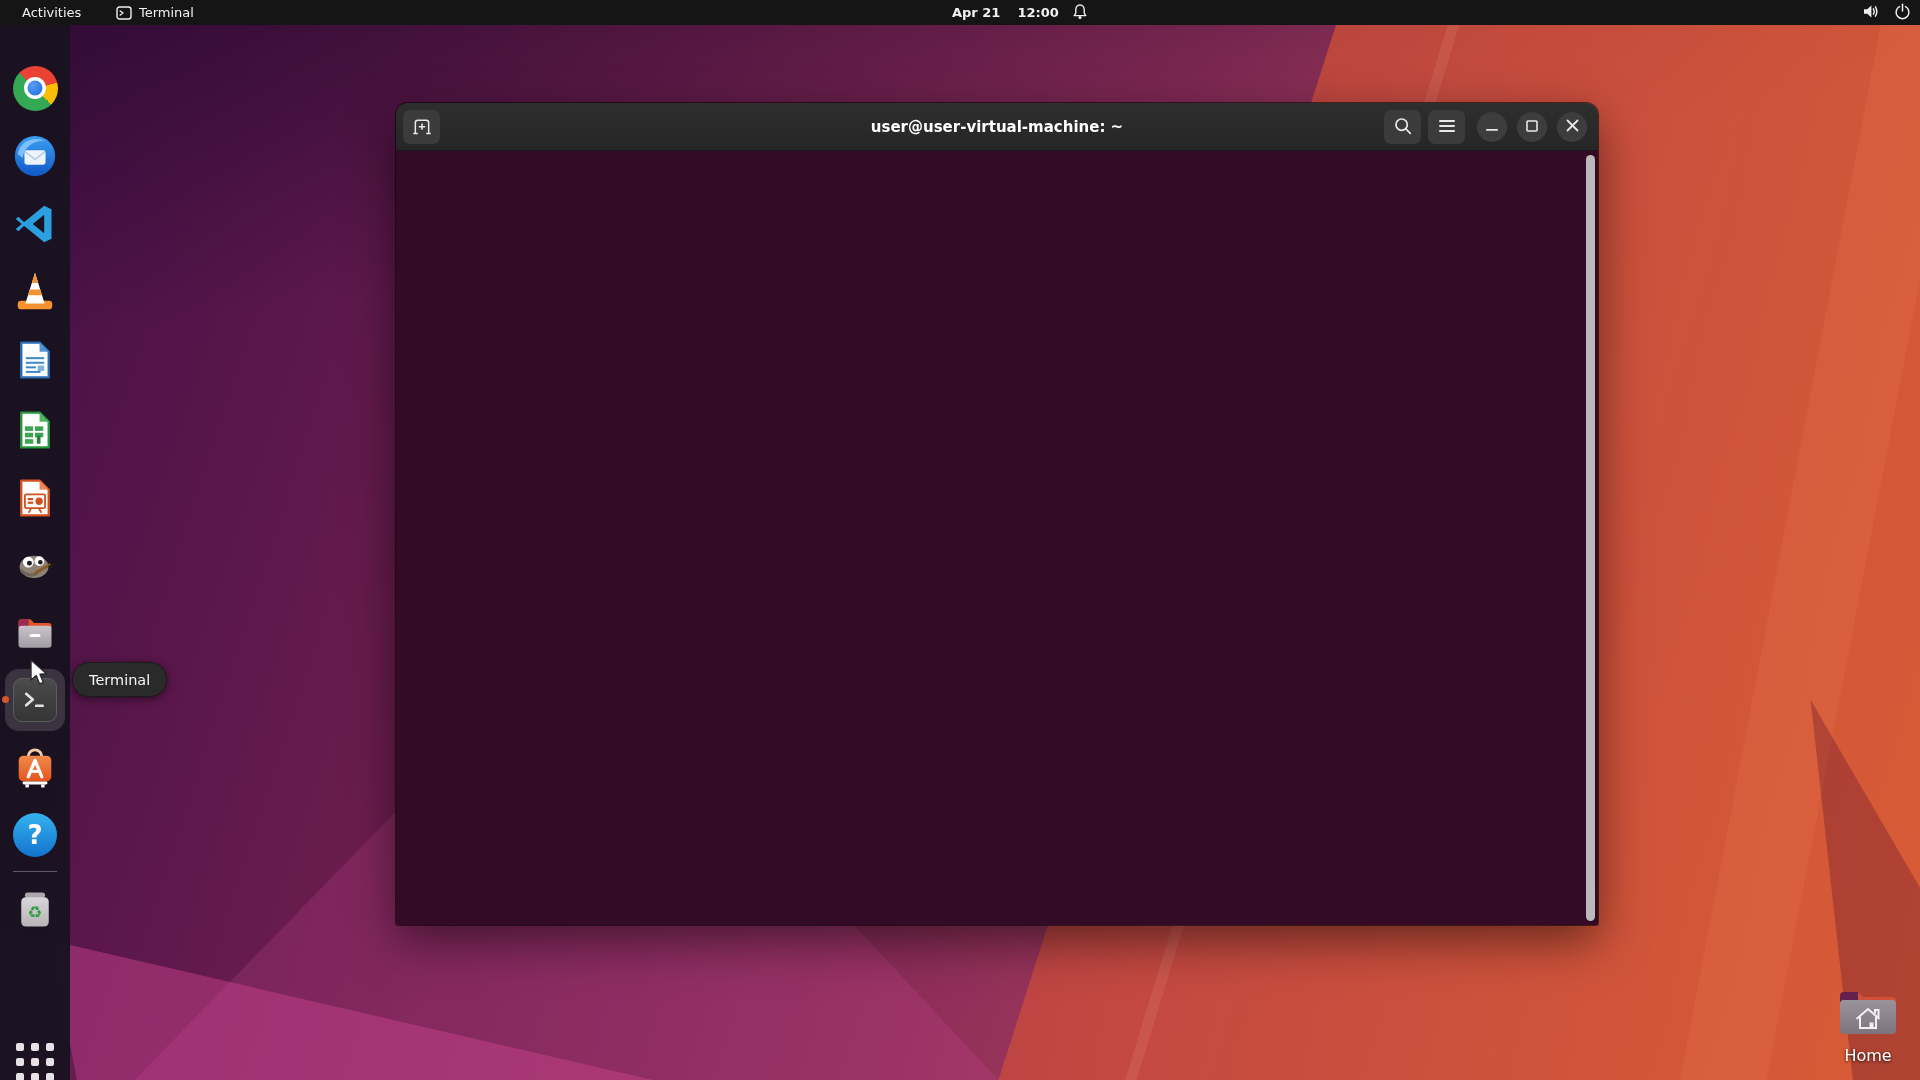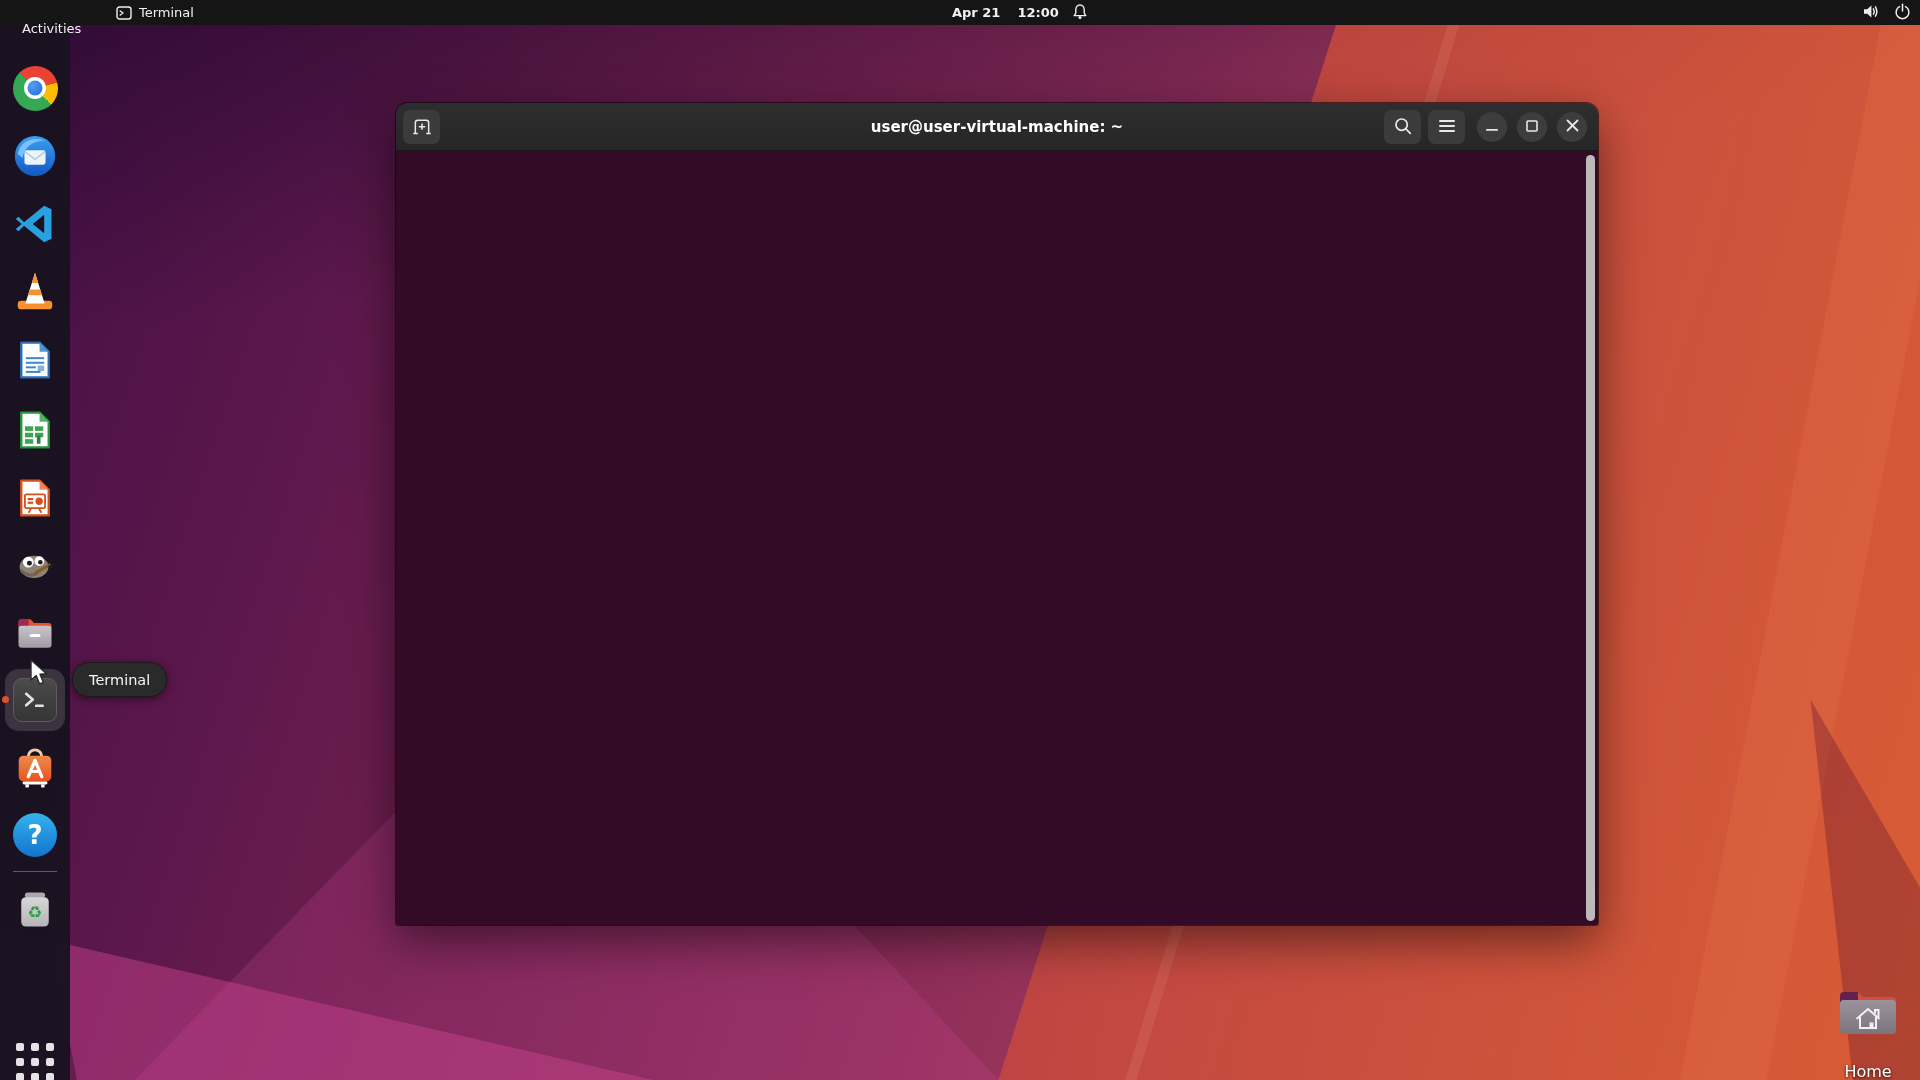--- a/index.html
+++ b/index.html
@@ -17,21 +17,21 @@
   .f-red-edge  { clip-path:polygon(98.2% 0,100% 0,100% 26%,92% 100%,87.5% 100%); background:rgba(228,108,72,.33); }
   .f-shadow-right { clip-path:polygon(94.3% 64.8%,100% 82.2%,100% 100%,96.5% 100%); background:rgba(110,25,45,.38); }
   .f-midline   { clip-path:polygon(75.8% 0,76.4% 0,59.2% 100%,58.6% 100%); background:rgba(255,205,185,.10); }
   .f-pink-bl   { clip-path:polygon(0 86%,34% 100%,0 100%); background:rgba(196,64,135,.5); }
   .f-pink-bl2  { clip-path:polygon(7% 100%,52% 100%,30% 58%); background:rgba(205,75,150,.22); }
   .f-dark-bl   { clip-path:polygon(0 62%,0 100%,4% 100%); background:rgba(40,8,40,.4); }
 
   
   .topbar { position:absolute; left:0; top:0; width:1920px; height:25px; background:#151515;
     color:#f1f1f1; font-size:13px; z-index:50; }
-  .tb-activities { position:absolute; left:18px; top:0; height:25px; line-height:25px; padding:16px 4px; cursor:default;}
+  .tb-activities { position:absolute; left:18px; top:0; height:25px; line-height:25px; padding:0 4px; cursor:default;}
   .tb-app { position:absolute; left:116px; top:0; height:25px; display:flex; align-items:center; gap:7px; }
   .tb-app svg { display:block; }
   .tb-clock { position:absolute; left:952px; top:0; height:25px; display:flex; align-items:center; gap:13px; font-weight:600; }
   .tb-clock .date-time { display:flex; gap:17px; }
   .tb-right { position:absolute; right:9px; top:0; height:25px; display:flex; align-items:center; gap:14px; }
 
   
   .dock { position:absolute; left:0; top:25px; width:70px; height:1055px; background:rgba(26,19,32,.97); z-index:40; }
   .dock-item { position:absolute; left:6px; width:58px; height:58px; display:flex; align-items:center; justify-content:center; cursor:pointer; }
   .dock-active-bg { position:absolute; left:5px; top:644px; width:60px; height:62px; border-radius:14px; background:rgba(255,255,255,.14); }
@@ -82,21 +82,21 @@
     font-size:15px; line-height:21px; white-space:pre; }
   .p-user  { color:var(--prompt-green,#2fa871); font-weight:bold; }
   .p-colon { color:var(--prompt-white,#e8e8e8); }
   .p-path  { color:var(--prompt-blue,#4a94d8); font-weight:bold; }
   .p-dollar{ color:var(--prompt-white,#e8e8e8); }
   .term-cursor { display:inline-block; width:10px; height:19px; background:#fafafa; margin-left:9px; vertical-align:text-bottom; }
   .term-scrollbar { position:absolute; right:3px; top:4px; width:9px; height:766px; border-radius:4.5px; background:#bcb9bb; }
 
   
   .home-item { position:absolute; left:1833px; top:986px; width:70px; text-align:center; cursor:pointer; z-index:10; }
-  .home-label { margin-top:20px; color:#ffffff; font-size:16px; text-shadow:0 1px 3px rgba(0,0,0,.85); }
+  .home-label { margin-top:4px; color:#ffffff; font-size:16px; text-shadow:0 1px 3px rgba(0,0,0,.85); }
 
   
   .mouse-cursor { position:absolute; left:29px; top:659px; z-index:100; pointer-events:none; }
 </style>
 </head>
 <body>
 
 <div class="screen">
 
   <div class="wallpaper">

